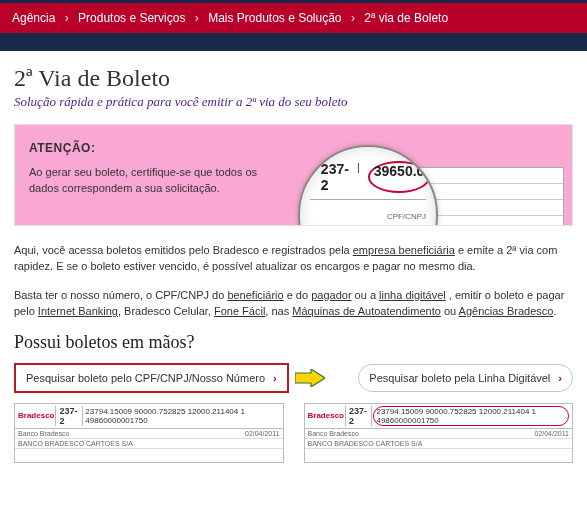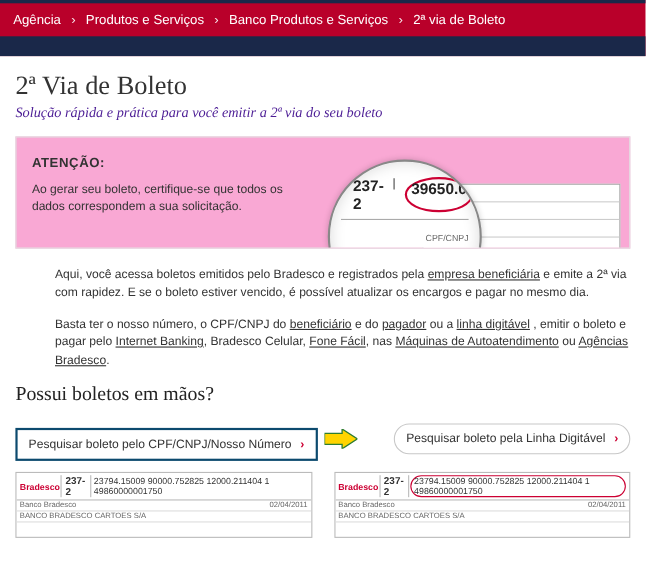--- a/index.html
+++ b/index.html
@@ -63,39 +63,39 @@
     font-size: 11px;
   }
   .illus .lens .coderow { display: flex; gap: 8px; border-bottom: 1px solid #aaa; padding-bottom: 6px; margin-bottom: 8px; }
   .illus .lens .coderow .code1 { font-weight: bold; font-size: 14px; color: #222; }
   .illus .lens .coderow .code2 {
     font-weight: bold; font-size: 14px; color: #222;
     border: 2px solid #cc0033; border-radius: 50%; padding: 0 4px;
   }
   .illus .lens .label-row { font-size: 8px; color: #666; border-bottom: 1px solid #ccc; padding: 4px 0; display:flex; justify-content:space-between; }
   
-  .body-text { font-size: 11px; line-height: 1.5; margin-bottom: 12px; margin-left: 36px; }
+  .body-text { font-size: 11px; line-height: 1.5; margin-bottom: 12px; }
   .body-text .ul { text-decoration: underline; }
   
   h2 { font-family: Georgia, 'Times New Roman', serif; font-weight: normal; font-size: 18px; color: #222; margin: 8px 0 10px; }
   
   .search-row { display: flex; align-items: center; gap: 6px; margin-bottom: 10px; }
   .search-btn {
     background: #fff;
     border: 1px solid #c8c8c8;
     padding: 7px 10px;
     font-size: 11px;
     color: #333;
     cursor: pointer;
     display: inline-flex;
     align-items: center;
     gap: 8px;
     white-space: nowrap;
   }
-  .search-btn.highlighted { border: 2px solid #0c4a6e; margin-top: 10px; }
+  .search-btn.highlighted { border: 2px solid #b91c1c; }
   .search-btn .chev { color: #cc0033; font-weight: bold; }
   
   .arrow-icon {
     width: 30px; height: 18px;
     display: inline-flex; align-items: center; justify-content: center;
   }
   .arrow-icon svg { width: 30px; height: 18px; }
   
   .search-col2 { margin-left: auto; border-radius: 14px; }
   
@@ -117,21 +117,21 @@
   .mini-boleto .line { border-bottom:1px solid #ddd; padding:1px 3px; color:#666; display:flex; justify-content:space-between; }
 </style>
 </head>
 <body>
 
 <div class="breadcrumb">
   <a href="#" class="crumb">Agência</a>
   <span class="sep">›</span>
   <a href="#" class="crumb">Produtos e Serviços</a>
   <span class="sep">›</span>
-  <a href="#" class="crumb">Banco Produtos e Serviços</a>
+  <a href="#" class="crumb">Mais Produtos e Solução</a>
   <span class="sep">›</span>
   <span class="current">2ª via de Boleto</span>
 </div>
 
 <div class="content">
 
   <h1>2ª Via de Boleto</h1>
   <div class="subtitle">Solução rápida e prática para você emitir a 2ª via do seu boleto</div>
 
   <div class="alert-box">

